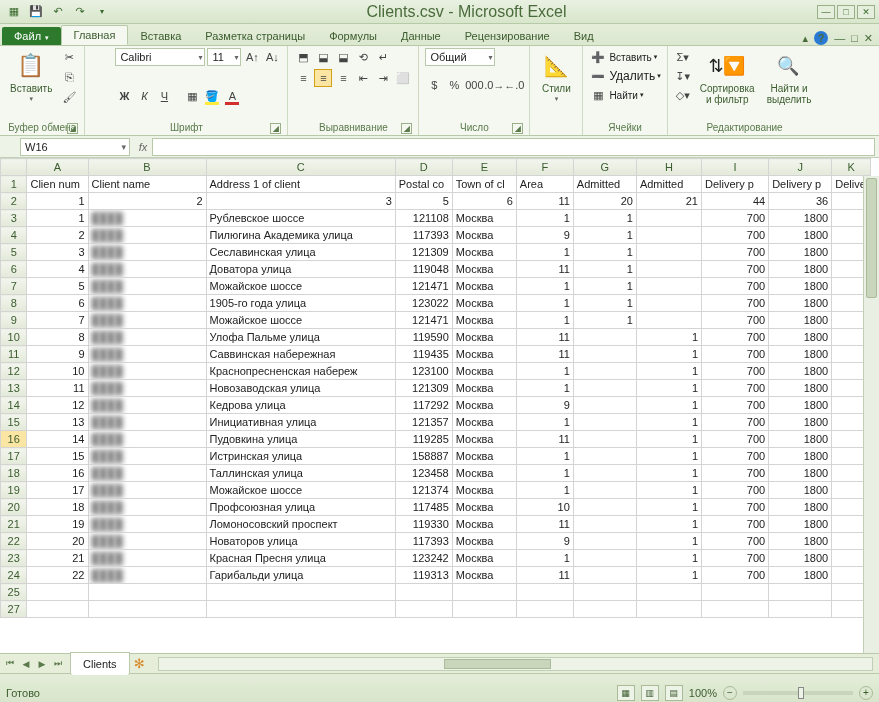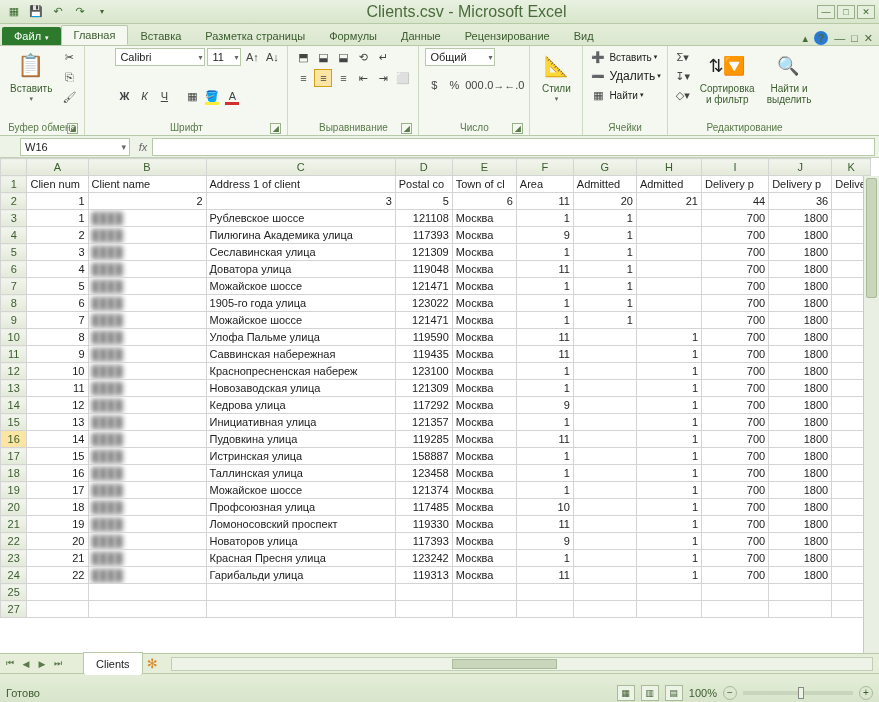--- a/index.html
+++ b/index.html
@@ -57,21 +57,21 @@
 .corner{ width:26px;}
 .num{ text-align:right;}
 .blur{ color:transparent; text-shadow:0 0 5px #888;}
 .vscroll{ position:absolute; right:0; top:18px; bottom:0; width:16px; background:#e9efe2; border-left:1px solid #c2cfb7;}
 .vscroll .thumb{ position:absolute; left:2px; right:2px; top:2px; height:120px; background:#c9d6bc; border:1px solid #a9bb99; border-radius:2px;}
 
 
 .sheettabs{ height:20px; background:#e6edd9; border-top:1px solid #b7c9a8; display:flex; align-items:center; font-size:11px;}
 .sheettabs .nav{ display:flex; gap:0; padding:0 2px;}
 .sheettabs .nav span{ width:16px;height:16px;display:flex;align-items:center;justify-content:center;color:#5b7a4b;cursor:pointer; font-size:9px;}
-.sheettab{ background:#fff; border:1px solid #b7c9a8; border-bottom:none; padding:5px 12px; margin-left:15px; cursor:pointer; border-radius:0 0 3px 3px;}
+.sheettab{ background:#fff; border:1px solid #b7c9a8; border-bottom:none; padding:5px 12px; margin-left:2px; cursor:pointer; border-radius:0 0 3px 3px;}
 .newsheet{ width:18px; cursor:pointer; color:#d88b2a; margin-left:4px; font-size:13px;}
 .hscroll{ flex:1; margin:0 6px; height:14px; background:#eef3e8; border:1px solid #c2cfb7; position:relative;}
 .hscroll .thumb{position:absolute; left:40%; width:15%; top:1px; bottom:1px; background:#c9d6bc; border:1px solid #a9bb99;}
 
 
 .status{ height:38px; background:linear-gradient(#e4edd9,#d4e2c6); display:flex; align-items:center; padding:0 6px; font-size:11px; color:#3b5c2e; border-top:1px solid #b7c9a8;}
 .status .right{ margin-left:auto; display:flex; align-items:center; gap:6px;}
 .viewbtn{ width:18px;height:16px;border:1px solid #a9bb99;background:#eef3e8;cursor:pointer;display:flex;align-items:center;justify-content:center;font-size:9px;}
 .slider{ width:110px;height:4px;background:#c9d6bc;position:relative;}
 .slider .h{position:absolute;left:50%;top:-4px;width:6px;height:12px;background:#eef3e8;border:1px solid #888;}

